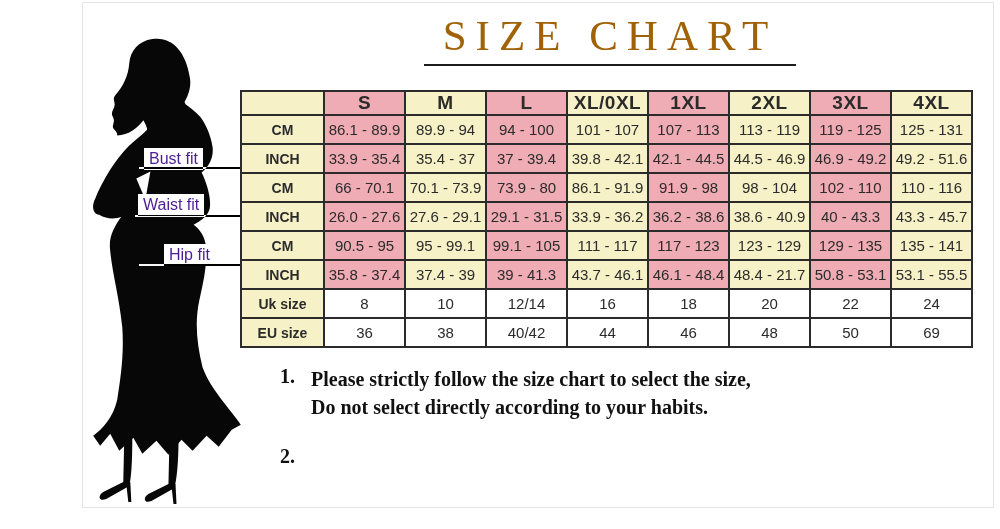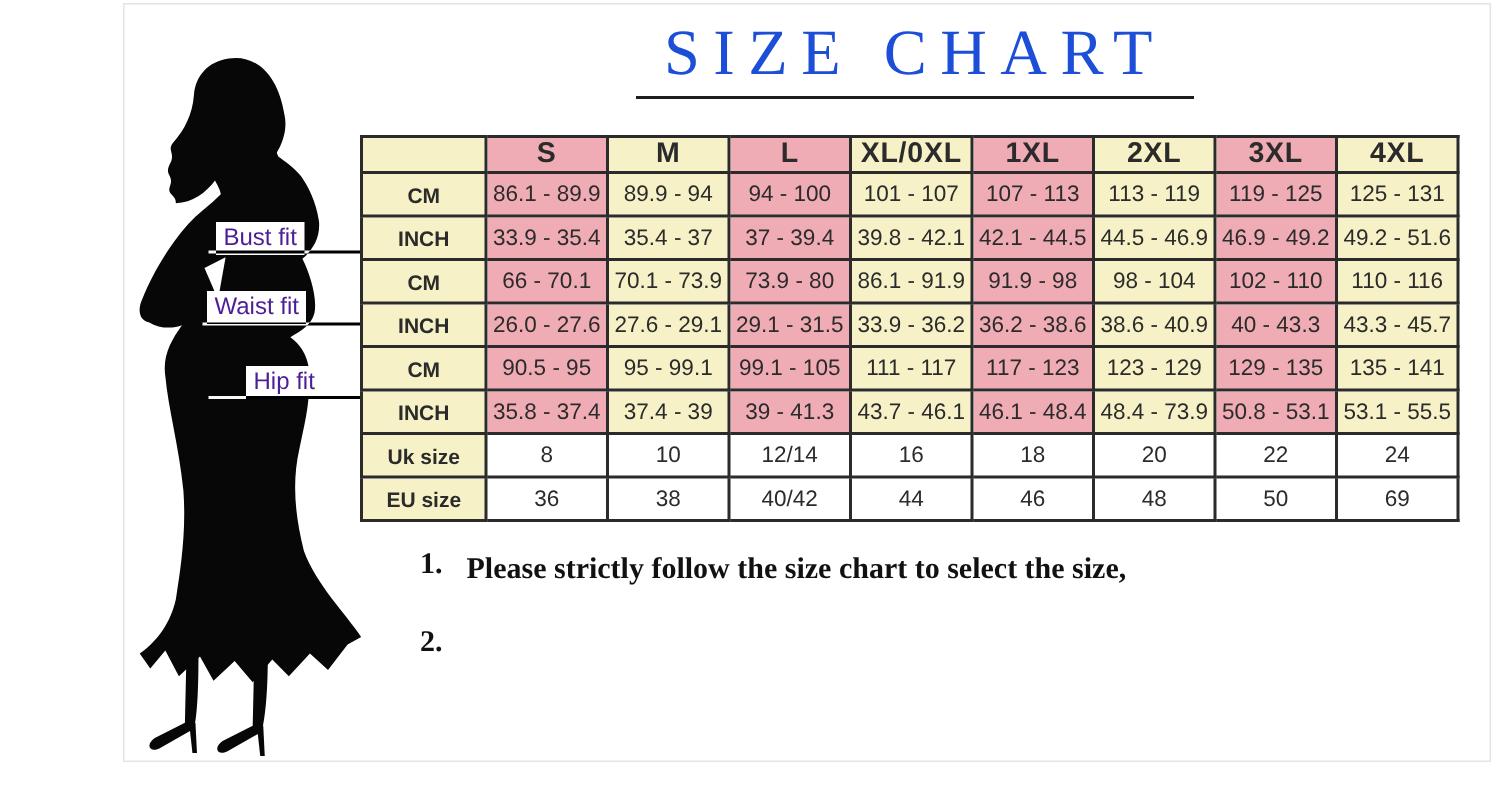--- a/index.html
+++ b/index.html
@@ -9,21 +9,21 @@
     -webkit-font-smoothing:antialiased;
   }
   .canvas{position:absolute;left:0;top:0;width:1000px;height:529px;}
 
   
   .frame{position:absolute;left:82px;top:2px;width:910px;height:504px;
          border:1px solid #e4e4e2;pointer-events:none;}
 
   
   .title-wrap{position:absolute;left:395px;top:12px;width:430px;text-align:center;}
-  .title{font-family:"Liberation Serif", serif;font-weight:400;color:#1d4ed8;
+  .title{font-family:"Liberation Serif", serif;font-weight:400;color:#a16207;
          font-size:43px;letter-spacing:9px;margin:0;line-height:1.1;white-space:nowrap;}
   .title-underline{width:372px;height:2px;background:#1d1d1d;margin:5px auto 0;}
 
   
   .figure{position:absolute;left:88px;top:36px;width:176px;height:472px;}
 
   
   .mlabel{position:absolute;background:#ffffff;color:#4c1d95;font-size:16px;
           line-height:1;padding:3px 5px;white-space:nowrap;}
   .mlabel.bust {left:144px;top:148px;}
@@ -180,21 +180,21 @@
           <td class="value-cell pink">129 - 135</td>
           <td class="value-cell cream">135 - 141</td>
         </tr>
         <tr>
           <td class="label-cell">INCH</td>
           <td class="value-cell pink">35.8 - 37.4</td>
           <td class="value-cell cream">37.4 - 39</td>
           <td class="value-cell pink">39 - 41.3</td>
           <td class="value-cell cream">43.7 - 46.1</td>
           <td class="value-cell pink">46.1 - 48.4</td>
-          <td class="value-cell cream">48.4 - 73.9</td>
+          <td class="value-cell cream">48.4 - 21.7</td>
           <td class="value-cell pink">50.8 - 53.1</td>
           <td class="value-cell cream">53.1 - 55.5</td>
         </tr>
         <tr>
           <td class="label-cell">Uk size</td>
           <td class="value-cell plain">8</td>
           <td class="value-cell plain">10</td>
           <td class="value-cell plain">12/14</td>
           <td class="value-cell plain">16</td>
           <td class="value-cell plain">18</td>
@@ -214,20 +214,21 @@
           <td class="value-cell plain">69</td>
         </tr>
       </tbody>
   </table>
 
   <div class="notes">
     <div class="note">
       <div class="note-num">1.</div>
       <div>
         <div class="note-line">Please strictly follow the size chart to select the size,</div>
+        <div class="note-line">Do not select directly according to your habits.</div>
       </div>
     </div>
     <div class="note">
       <div class="note-num">2.</div>
     </div>
   </div>
 
 </div>
 
 </body></html>

